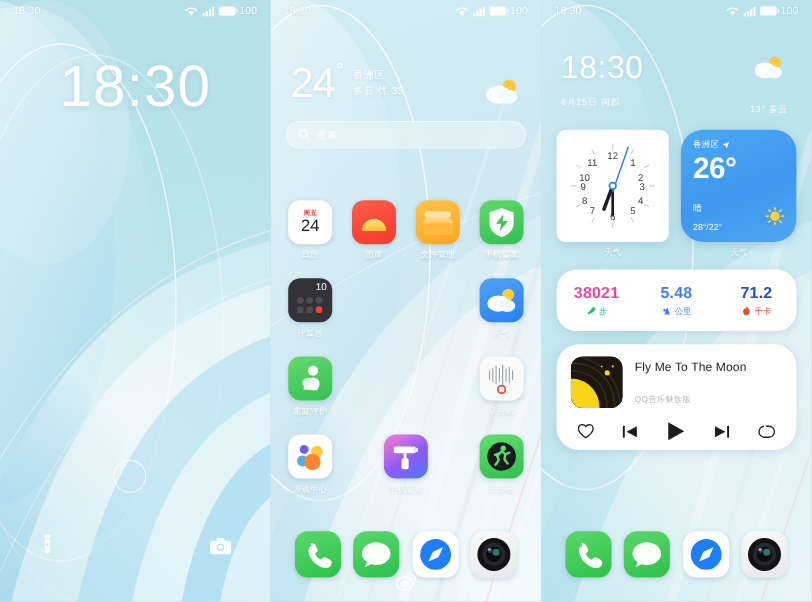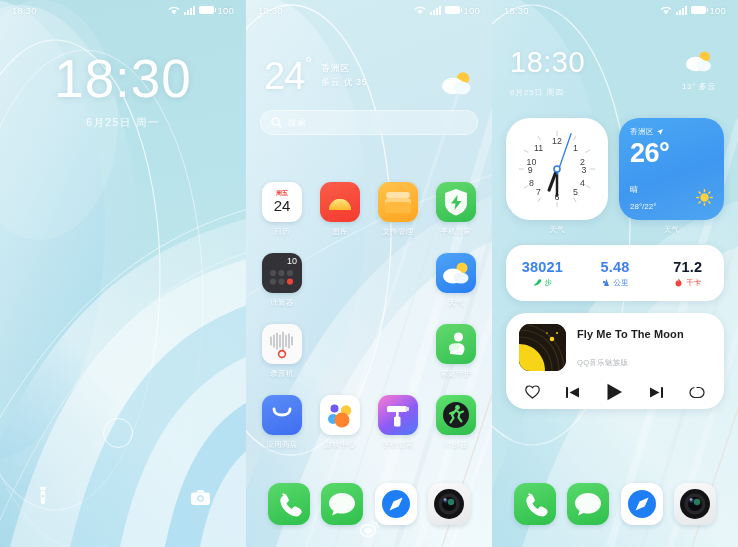--- a/index.html
+++ b/index.html
@@ -64,25 +64,25 @@
 
   
   .watermark { position: absolute; bottom: 10px; left: 0; right: 0; display: flex; align-items: center; justify-content: center; gap: 4px; z-index: 60; }
   .wm-text { font-size: 15px; color: rgba(255,255,255,.92); font-weight: 700; letter-spacing: .5px; text-shadow: 0 1px 2px rgba(100,140,160,.3); }
 
   
   .w-clock { position: absolute; top: 48px; left: 18px; z-index: 20; }
   .w-time { font-size: 29px; font-weight: 300; color: #fff; line-height: 1; letter-spacing: .5px; text-shadow: 0 1px 4px rgba(120,165,185,.22); }
   .w-date { margin-top: 10px; font-size: 8px; color: rgba(255,255,255,.78); letter-spacing: .8px; }
   .w-weather { position: absolute; top: 50px; right: 22px; text-align: center; z-index: 20; }
-  .w-weather .wline { margin-top: 4px; font-size: 8px; color: rgba(255,255,255,.92); letter-spacing: .6px; }
+  .w-weather .wline { margin-top: 16px; font-size: 8px; color: rgba(255,255,255,.92); letter-spacing: .6px; }
 
   .widgets { position: absolute; top: 118px; left: 14px; right: 14px; z-index: 20; }
   .wrow { display: flex; gap: 11px; }
-  .card { background: #fff; border-radius: 24px; box-shadow: 0 2px 8px rgba(90,130,155,.18); }
+  .card { background: #fff; border-radius: 8px; box-shadow: 0 2px 8px rgba(90,130,155,.18); }
   .clock-card { width: 102px; height: 102px; display: flex; align-items: center; justify-content: center; }
   .wx-card { flex: 1; height: 102px; border-radius: 20px; background: linear-gradient(160deg,#4aa8f5 0%,#3f97ef 55%,#4fa5f2 100%);
              box-shadow: 0 2px 8px rgba(70,130,190,.25); position: relative; padding: 9px 11px; overflow: hidden; }
   .wx-loc { font-size: 7.5px; color: rgba(255,255,255,.95); letter-spacing: .4px; display: flex; align-items: center; gap: 3px; }
   .wx-temp { font-size: 27px; color: #fff; font-weight: 600; line-height: 1.15; margin-top: 1px; letter-spacing: -.5px; }
   .wx-cond { position: absolute; left: 11px; bottom: 25px; font-size: 8px; color: #fff; }
   .wx-hl { position: absolute; left: 11px; bottom: 9px; font-size: 8px; color: rgba(255,255,255,.95); }
   .wx-sun { position: absolute; right: 11px; bottom: 10px; }
 
   .wlabels { display: flex; gap: 11px; margin-top: 5px; }
@@ -91,21 +91,21 @@
   .wlab.b { flex: 1; }
 
   .fit-card { margin-top: 10px; height: 56px; display: flex; align-items: center; border-radius: 18px; }
   .fit { flex: 1; text-align: center; }
   .fit-val { font-size: 14.5px; font-weight: 700; letter-spacing: .2px; }
   .fit-sub { margin-top: 3px; font-size: 7.5px; display: flex; align-items: center; justify-content: center; gap: 3px; }
 
   .music-card { margin-top: 12px; height: 96px; border-radius: 20px; padding: 11px 13px; }
   .m-top { display: flex; align-items: center; gap: 11px; }
   .m-art { width: 47px; height: 47px; border-radius: 11px; overflow: hidden; position: relative; background: #1c1710; flex: none; }
-  .m-title { font-size: 11px; font-weight: 700; color: #1d1d1f; letter-spacing: .1px; }
+  .m-title { font-size: 11px; font-weight: 400; color: #1d1d1f; letter-spacing: .1px; }
   .m-sub { margin-top: 18px; font-size: 7.5px; color: #b5b7ba; letter-spacing: .3px; }
   .m-ctrls { display: flex; align-items: center; justify-content: space-between; padding: 0 6px; margin-top: 12px; }
 
   .noselect { user-select: none; }
 </style>
 </head>
 <body class="noselect">
 
 <div class="screens">
 
@@ -161,21 +161,20 @@
           <rect x="6" y="2" width="2" height="7" fill="#fff"></rect>
           <rect x="9" y="0" width="2" height="9" fill="#fff"></rect>
         </svg>
         <span class="batt"></span>
         <span>100</span>
       </span>
     </div>
 
     <div class="lock-clock">
       <div class="lock-time">18:30</div>
-      <div class="lock-date">6月25日 周一</div>
     </div>
 
     <div class="lock-ring"></div>
 
     <div class="lock-bottom-icon lb-left">
       <svg width="14" height="18" viewBox="0 0 14 18">
         <path d="M3.5 0 H10.5 L9.2 3.2 H4.8 Z" fill="#fff"></path>
         <rect x="4.8" y="3.8" width="4.4" height="13" rx="1.2" fill="#fff"></rect>
         <circle cx="7" cy="9" r="1.1" fill="#bfe3ea"></circle>
       </svg>
@@ -340,58 +339,50 @@
               <ellipse cx="17" cy="23" rx="10" ry="7.4" fill="#ffffff"></ellipse>
               <ellipse cx="25" cy="25" rx="7.5" ry="5.6" fill="#eef6ff"></ellipse>
             </svg>
           </div>
           <span class="lbl">天气</span>
         </div>
       </div>
 
       <div class="grow">
         <div class="app">
+          <div class="ic" style="background:linear-gradient(160deg,#62d96d,#35c152)">
+            <svg width="40" height="40" viewBox="0 0 40 40" style="position:absolute;inset:0">
+              <circle cx="22.5" cy="13" r="4.6" fill="#ffffff"></circle>
+              <path d="M14 30 C14 22 19 18.5 24 19.5 C29 20.5 30 26 26 31 Z" fill="#ffffff"></path>
+              <path d="M13 22 C17 18 22 19 24 22 C22 27 16 28 13 26 Z" fill="#e4fae8"></path>
+            </svg>
+          </div>
+          <span class="lbl">家庭守护</span>
+        </div>
+        <div class="app">
           <div class="ic" style="background:#fafafa">
             <svg width="40" height="40" viewBox="0 0 40 40" style="position:absolute;inset:0">
               <g stroke="#9aa0a6" stroke-width="1" stroke-linecap="round">
                 <line x1="9" y1="13" x2="9" y2="21"></line>
                   <line x1="12" y1="11" x2="12" y2="23"></line>
                 <line x1="15" y1="9" x2="15" y2="25"></line>
                   <line x1="18" y1="11" x2="18" y2="23"></line>
                 <line x1="21" y1="8" x2="21" y2="26"></line>
                   <line x1="24" y1="11.5" x2="24" y2="22.5"></line>
                 <line x1="27" y1="10" x2="27" y2="24"></line>
                   <line x1="30" y1="13" x2="30" y2="21"></line>
               </g>
               <circle cx="20" cy="30" r="3.4" fill="none" stroke="#f04438" stroke-width="1.6"></circle>
             </svg>
           </div>
           <span class="lbl">录音机</span>
         </div>
-        <div class="app">
-          <div class="ic" style="background:linear-gradient(160deg,#62d96d,#35c152)">
-            <svg width="40" height="40" viewBox="0 0 40 40" style="position:absolute;inset:0">
-              <circle cx="22.5" cy="13" r="4.6" fill="#ffffff"></circle>
-              <path d="M14 30 C14 22 19 18.5 24 19.5 C29 20.5 30 26 26 31 Z" fill="#ffffff"></path>
-              <path d="M13 22 C17 18 22 19 24 22 C22 27 16 28 13 26 Z" fill="#e4fae8"></path>
-            </svg>
-          </div>
-          <span class="lbl">家庭守护</span>
-        </div>
       </div>
 
       <div class="grow">
-        <div class="app">
-          <div class="ic" style="background:linear-gradient(160deg,#5a8cf8,#3f6ff0)">
-            <svg width="40" height="40" viewBox="0 0 40 40" style="position:absolute;inset:0">
-              <path d="M12 14 C12 22 28 22 28 14" fill="none" stroke="#ffffff" stroke-width="2.8" stroke-linecap="round"></path>
-            </svg>
-          </div>
-          <span class="lbl">应用商店</span>
-        </div>
         <div class="app">
           <div class="ic" style="background:#ffffff">
             <svg width="40" height="40" viewBox="0 0 40 40" style="position:absolute;inset:0">
               <circle cx="14.5" cy="13.5" r="4" fill="#6f5bf0"></circle>
               <circle cx="26" cy="15.5" r="5.2" fill="#ffc93c"></circle>
               <circle cx="13" cy="24" r="5" fill="#4db0f5"></circle>
               <circle cx="22" cy="25" r="7.5" fill="#ff8430"></circle>
             </svg>
           </div>
           <span class="lbl">游戏中心</span>
@@ -583,40 +574,40 @@
         </div>
       </div>
 
       <div class="wlabels">
         <div class="wlab a">天气</div>
         <div class="wlab b">天气</div>
       </div>
 
       <div class="card fit-card">
         <div class="fit">
-          <div class="fit-val" style="color:#3b82f6">38021</div>
+          <div class="fit-val" style="color:#ec4899">38021</div>
           <div class="fit-sub" style="color:#22c06a">
             <svg width="9" height="9" viewBox="0 0 9 9">
               <path d="M1 6.5 C2.5 6 3.6 4.8 4.6 3 C5.4 1.6 6.6 1 7.6 1.6 C8.6 2.2 8.4 3.6 7.2 4.8 C5.8 6.2 3.8 7.4 1.6 7.8 Z" fill="#22c06a"></path>
             </svg>
             <span>步</span>
           </div>
         </div>
         <div class="fit">
           <div class="fit-val" style="color:#3f7ff0">5.48</div>
           <div class="fit-sub" style="color:#3f7ff0">
             <svg width="9" height="9" viewBox="0 0 9 9">
               <path d="M2 8 L4.5 1 L7 8 Z" fill="#3f7ff0"></path>
               <rect x="1" y="3" width="2.2" height="2.2" rx=".5" fill="#3f7ff0"></rect>
             </svg>
             <span>公里</span>
           </div>
         </div>
         <div class="fit">
-          <div class="fit-val" style="color:#0f172a">71.2</div>
+          <div class="fit-val" style="color:#1d4ed8">71.2</div>
           <div class="fit-sub" style="color:#f0453a">
             <svg width="9" height="9" viewBox="0 0 9 9">
               <path d="M4.5 0.5 C6 2.2 7.5 3.2 7.5 5.4 C7.5 7.2 6.2 8.5 4.5 8.5 C2.8 8.5 1.5 7.2 1.5 5.4 C1.5 3.8 2.6 3.2 3.2 1.8 C3.5 3 4 3.3 4.5 3.6 C4.2 2.5 4.2 1.5 4.5 0.5 Z" fill="#f0453a"></path>
             </svg>
             <span>千卡</span>
           </div>
         </div>
       </div>
 
       <div class="card music-card">

